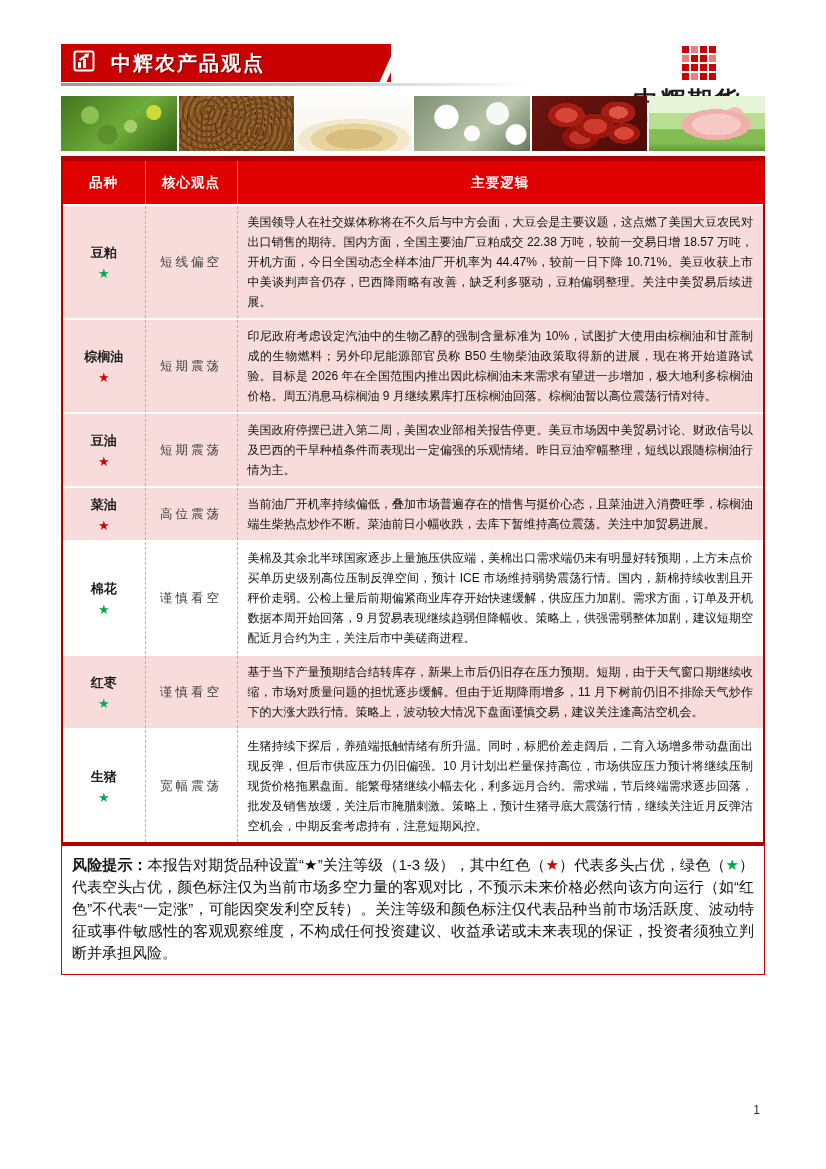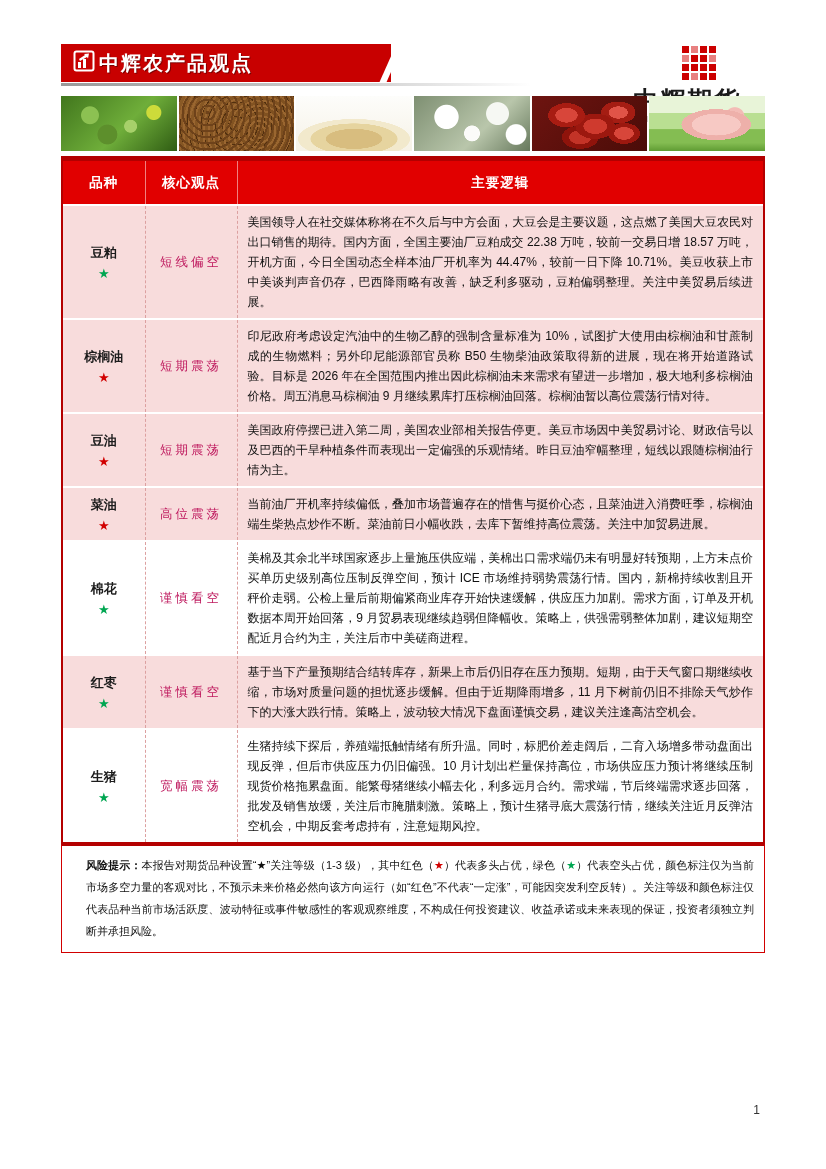--- a/index.html
+++ b/index.html
@@ -9,21 +9,21 @@
     font-family:"Liberation Sans","DejaVu Sans",sans-serif;
     color:#1c1c1c;
   }
   .content { width:704px; margin:0 auto; padding-top:44px; }
 
   
   .hdr { display:flex; justify-content:space-between; align-items:flex-start; height:46px; }
   .banner { position:relative; width:330px; height:38px; background:#c80000; display:flex; align-items:center; padding-left:12px; }
   .banner .tail { position:absolute; right:-26px; top:0; width:34px; height:38px; background:linear-gradient(160deg,#2d3a2d,#101c10); transform:skewX(-24deg); z-index:-1; }
   .banner .slash { position:absolute; right:-4px; top:0; width:7px; height:38px; background:#ffffff; transform:skewX(-24deg); }
-  .banner-title { color:#ffffff; font-size:20px; font-weight:bold; letter-spacing:2px; margin-left:4px; text-shadow:1px 1px 0 #7a0000; }
+  .banner-title { color:#ffffff; font-size:20px; font-weight:bold; letter-spacing:2px; margin-left:16px; text-shadow:1px 1px 0 #7a0000; }
   .hdr-shadow { height:3px; width:470px; background:linear-gradient(90deg,#9a9a9a,#d8d8d8 70%,transparent); margin-top:1px; }
   .chart-ic { flex:0 0 auto; }
 
   .logo { display:flex; align-items:center; gap:7px; margin-top:2px;flex-direction:column; }
   .logo-mark { display:grid; grid-template-columns:repeat(4,7px); grid-template-rows:repeat(4,7px); gap:2px; }
   .logo-mark span { background:#cc0000; }
   .logo-mark span.lt { background:#e88080; }
   .logo-text .cn { font-size:25px; font-weight:bold; color:#1a1a1a; letter-spacing:2px; line-height:26px; }
   .logo-text .en { font-size:9.5px; color:#8a8a8a; letter-spacing:2.1px; line-height:11px; }
 
@@ -72,25 +72,25 @@
     height:44px; letter-spacing:1px;margin-top:32px;
   }
   thead th + th { border-left:1px solid #f08080; }
   tbody td { border-top:2px solid #ffffff; vertical-align:middle; }
   tbody tr.pink td { background:#f8dcdc; }
   tbody tr.white td { background:#ffffff; }
   tbody tr td + td { border-left:1px dashed #dca0a0; }
   td.variety { text-align:center; font-weight:bold; font-size:13px; }
   td.variety .star-rating { display:block; font-weight:normal; font-size:13px; margin-top:4px; }
   .green { color:#00a651; } .red { color:#d10000; }
-  td.view { text-align:center; font-size:12.5px; letter-spacing:3px; color:#be185d; }
+  td.view { text-align:center; font-size:12.5px; letter-spacing:3px; color:#404040; }
   td.logic { font-size:12px; line-height:20px; text-align:justify; padding:6px 10px; color:#111; }
 
   
-  .risk { border:1px solid #d10000; border-top:2px solid #b40000; padding:8px 10px 10px 24px; font-size:11px; line-height:22px; text-align:justify; color:#111; background:#fff; }
+  .risk { border:1px solid #d10000; border-top:2px solid #b40000; padding:8px 10px 10px 10px; font-size:15px; line-height:22px; text-align:justify; color:#111; background:#fff; }
   .risk b { font-weight:bold; }
 
   .pageno { position:absolute; right:66px; bottom:52px; font-size:12px; color:#333; }
 </style>
 </head>
 <body>
 
 <div class="content">
 
   <div class="hdr">

